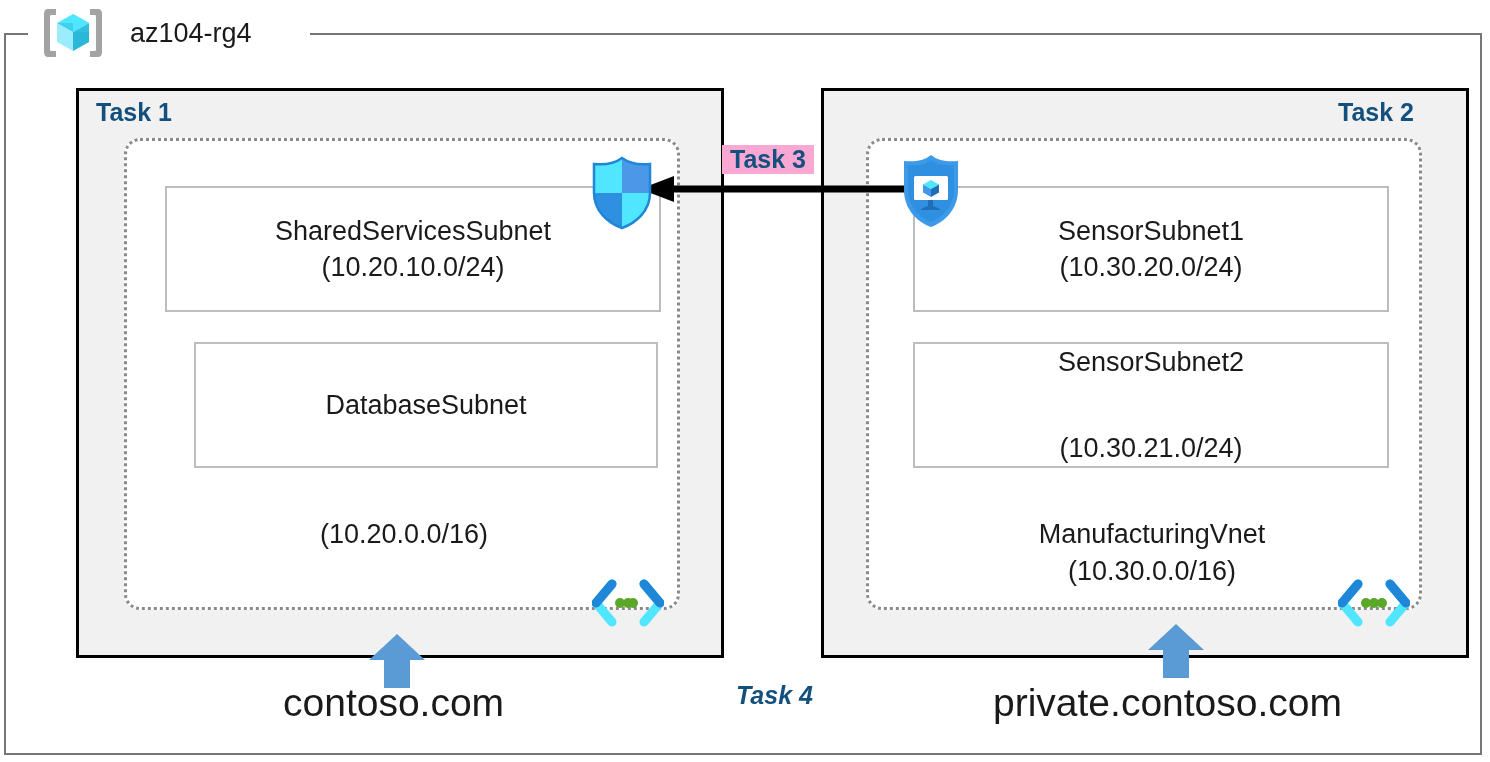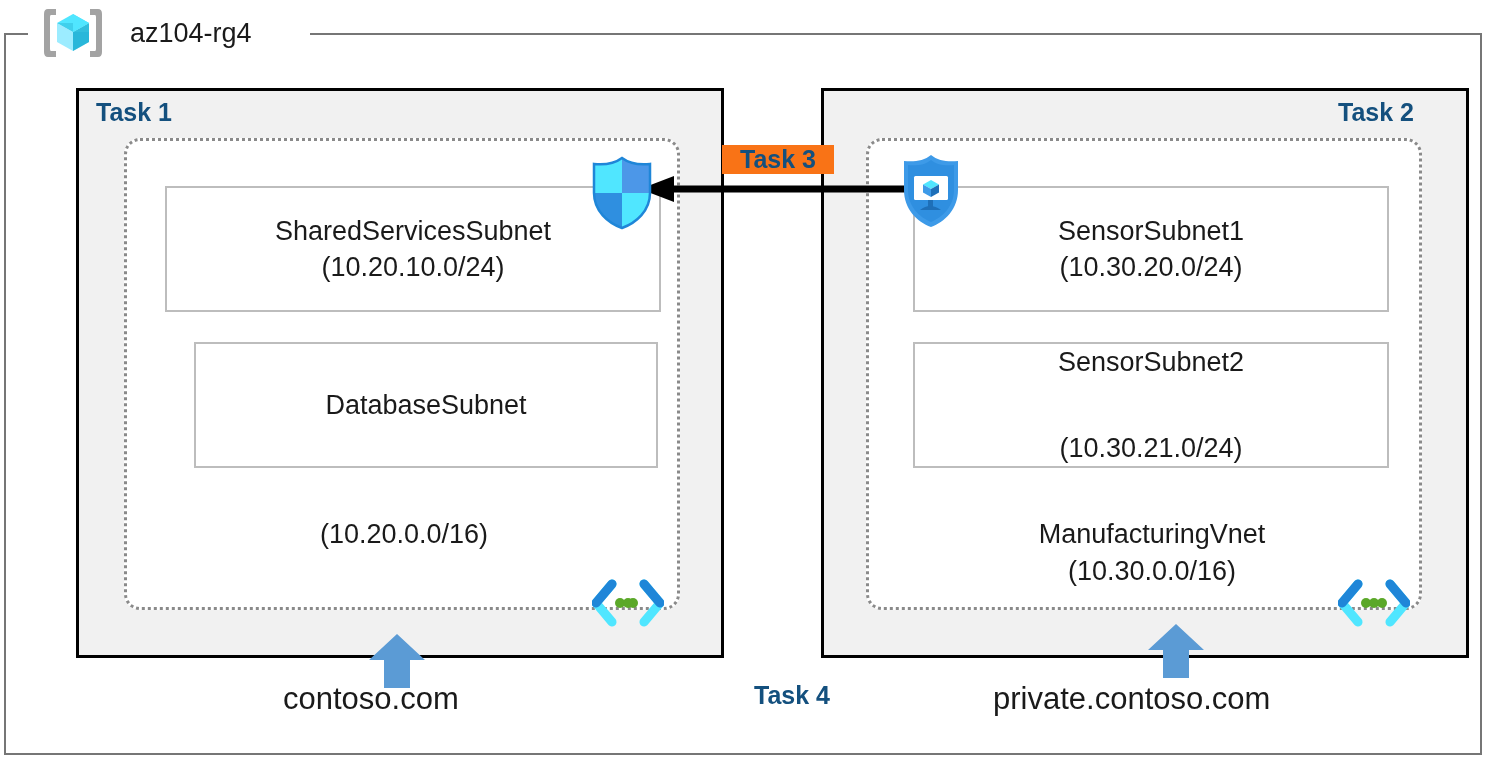--- a/index.html
+++ b/index.html
@@ -17,22 +17,22 @@
             white-space:nowrap;line-height:38px;}
 
   
   .panel{position:absolute;background:#f1f1f1;border:3px solid #000000;box-sizing:border-box;}
   #panel-left{left:76px;top:88px;width:648px;height:570px;}
   #panel-right{left:821px;top:88px;width:648px;height:570px;}
 
   .task-label{position:absolute;font-size:25px;font-weight:bold;color:#14507e;white-space:nowrap;}
   #task1-label{left:96px;top:98px;}
   #task2-label{left:1338px;top:98px;}
-  #task3-label{left:722px;top:145px;background:#f97316;padding:0 18px;z-index:8;}
-  #task4-label{left:754px;top:681px;}
+  #task3-label{left:722px;top:145px;background:#f9a8d4;padding:0 8px;z-index:8;}
+  #task4-label{left:736px;top:681px;font-style:italic;}
 
   
   .vnet{position:absolute;background:#ffffff;border:3px dotted #8a8a8a;
         border-radius:16px;box-sizing:border-box;}
   #vnet-left{left:124px;top:138px;width:556px;height:472px;}
   #vnet-right{left:866px;top:138px;width:556px;height:472px;}
 
   
   .subnet{position:absolute;background:#ffffff;border:2px solid #bdbdbd;box-sizing:border-box;
           display:flex;flex-direction:column;align-items:center;justify-content:center;}
@@ -56,21 +56,21 @@
   #dns-right{left:1338px;top:578px;width:72px;height:50px;z-index:6;}
 
   
   #arrow-task3{position:absolute;left:640px;top:176px;width:290px;height:26px;z-index:5;}
 
   
   #up-arrow-left{position:absolute;left:369px;top:634px;width:56px;height:54px;z-index:7;}
   #up-arrow-right{position:absolute;left:1148px;top:624px;width:56px;height:54px;z-index:7;}
 
   
-  .domain-caption{position:absolute;font-size:31px;color:#1a1a1a;white-space:nowrap;}
+  .domain-caption{position:absolute;font-size:39px;color:#1a1a1a;white-space:nowrap;}
   #domain-left{left:283px;top:681px;}
   #domain-right{left:993px;top:681px;}
 </style>
 </head>
 <body>
 
 <div id="stage">
 
   <div class="rg-frame"></div>
   <div class="rg-title-mask"></div>

